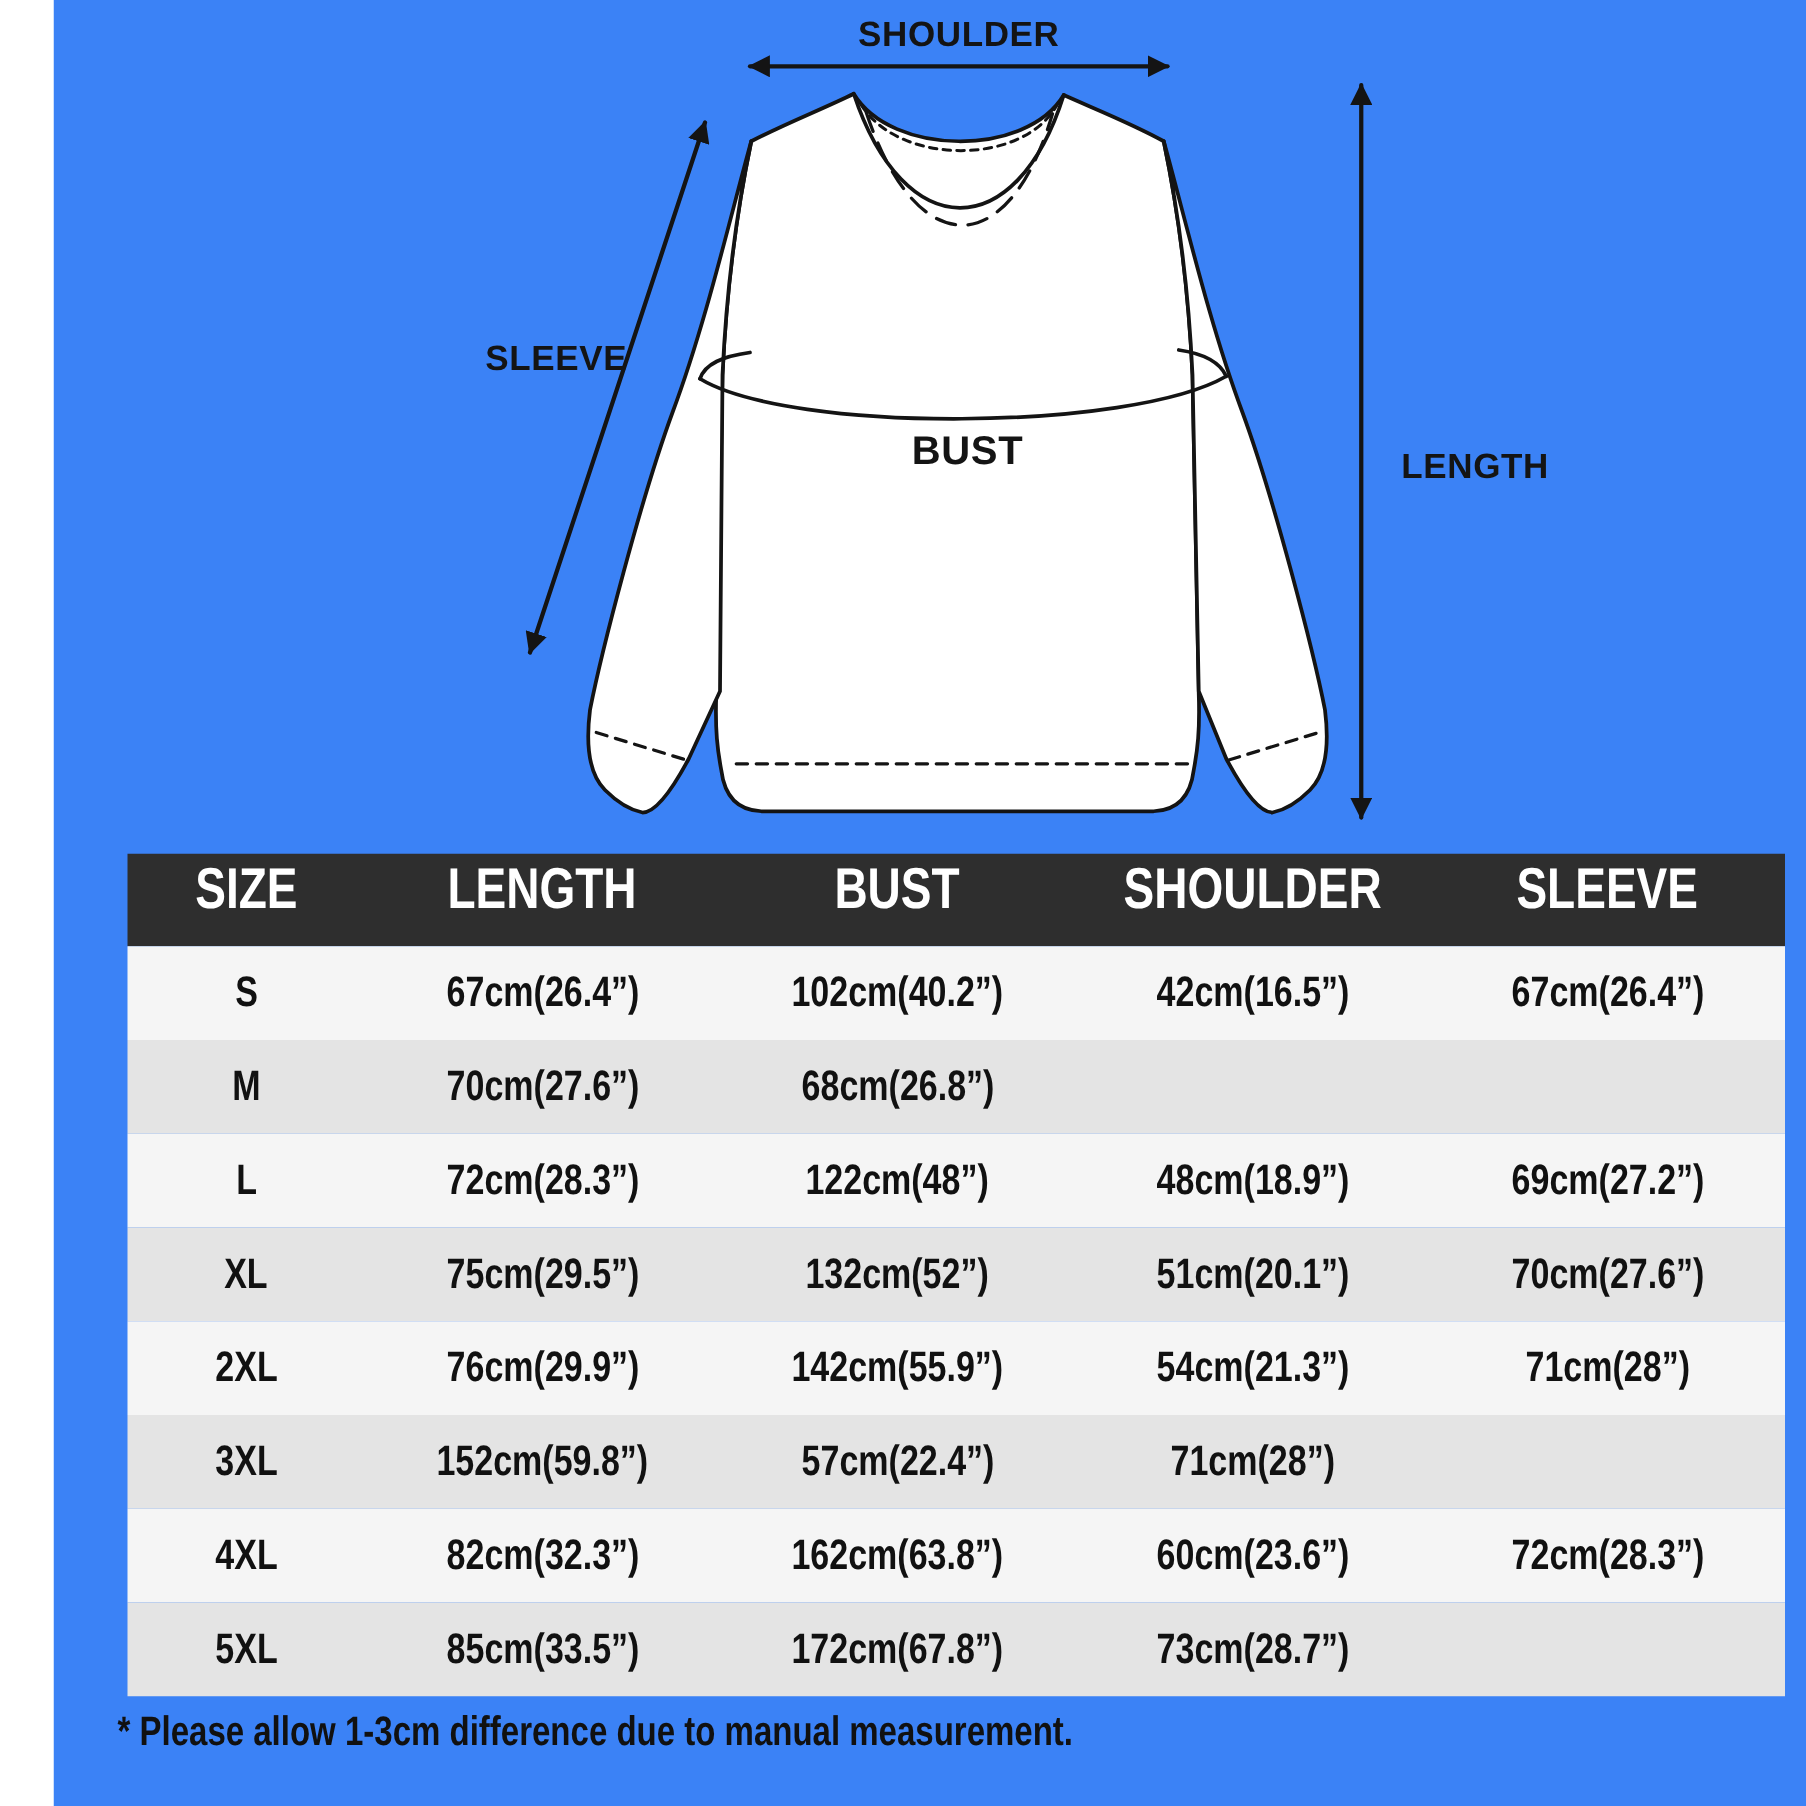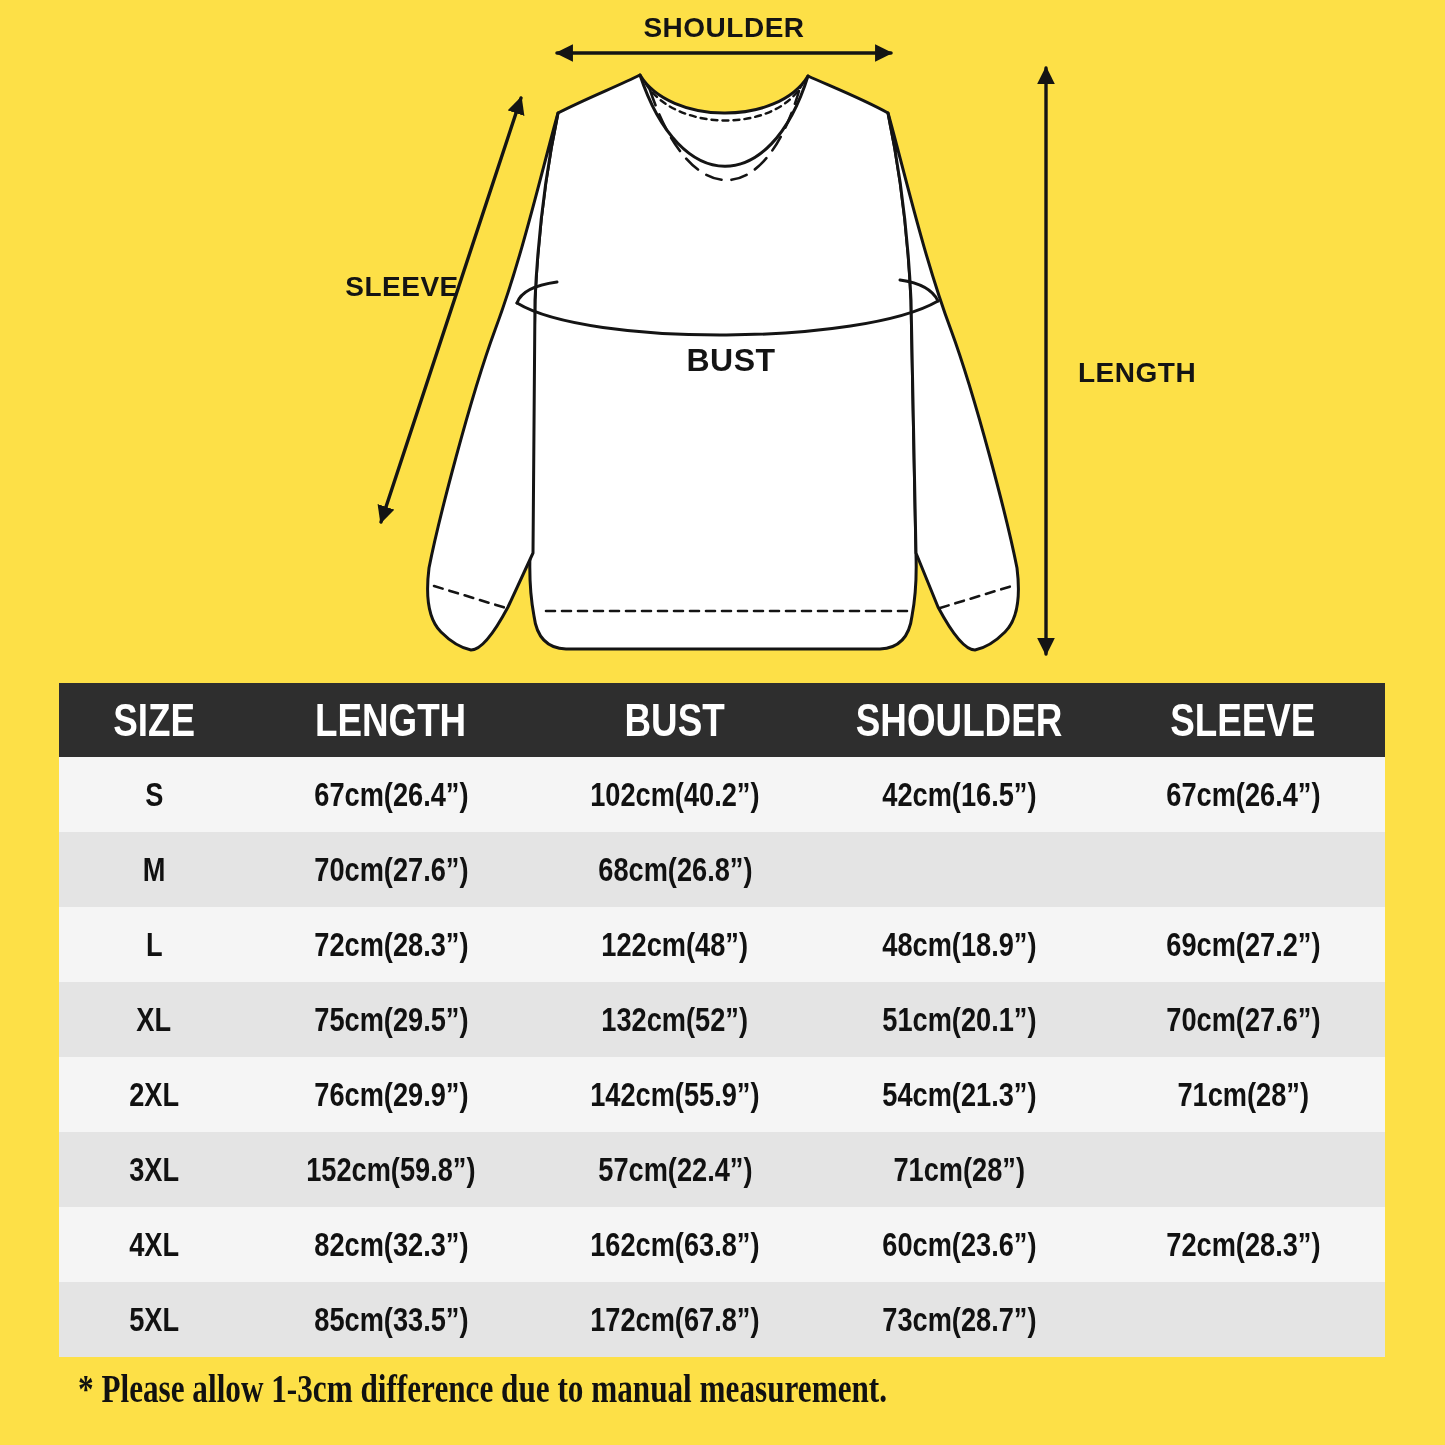--- a/index.html
+++ b/index.html
@@ -1,40 +1,40 @@
 <!DOCTYPE html>
 <html style="--header-bg: #2e2e2e; --header-text: #ffffff; --row-light: #f5f5f5; --row-dark: #e4e4e4;"><head>
 <meta charset="utf-8">
 <style>
   html,body{margin:0;padding:0;background:#ffffff;}
   body{width:1445px;height:1445px;position:relative;overflow:hidden;
        font-family:"Liberation Sans", sans-serif;}
-  .stage{position:absolute;inset:0;background:#fde047;}
+  .stage{position:absolute;inset:0;background:#3b82f6;margin-left:43px;}
 
   
   .diagram{position:absolute;left:0;top:0;width:1445px;height:690px;}
   .dlabel{font-weight:bold;fill:#141414;letter-spacing:.5px;}
 
   
   .table{position:absolute;left:59px;top:683px;width:1326px;}
   .thead{display:grid;grid-template-columns:190px repeat(4,1fr);
          height:74px;background:var(--header-bg,#2e2e2e);}
-  .th{display:flex;align-items:center;justify-content:center;
+  .th{display:flex;justify-content:center;
       color:var(--header-text,#fff);font-weight:bold;font-size:46px;}
   .tr{display:grid;grid-template-columns:190px repeat(4,1fr);height:75px;}
   .tr.light{background:var(--row-light,#f5f5f5);}
   .tr.dark{background:var(--row-dark,#e4e4e4);}
   .td{display:flex;align-items:center;justify-content:center;
       color:#111;font-weight:bold;font-size:34px;}
   .cond{display:inline-block;transform:scaleX(.8);transform-origin:center;
         white-space:nowrap;}
 
   
-  .note{position:absolute;left:78px;top:1366px;color:#111;
-        font-weight:bold;font-size:39px;font-family:Liberation Serif, serif;}
+  .note{position:absolute;left:51px;top:1366px;color:#111;
+        font-weight:bold;font-size:33px;}
   .note .cond{transform-origin:left center;}
 </style>
 </head>
 <body>
 
 <div class="stage">
 
   <svg class="diagram" viewBox="0 0 1445 690" fill="none" stroke-linecap="round" stroke-linejoin="round">
     <defs>
       <marker id="ah" viewBox="0 0 10 10" refX="9" refY="5" markerWidth="5.2" markerHeight="5.2" orient="auto-start-reverse" markerUnits="strokeWidth">

